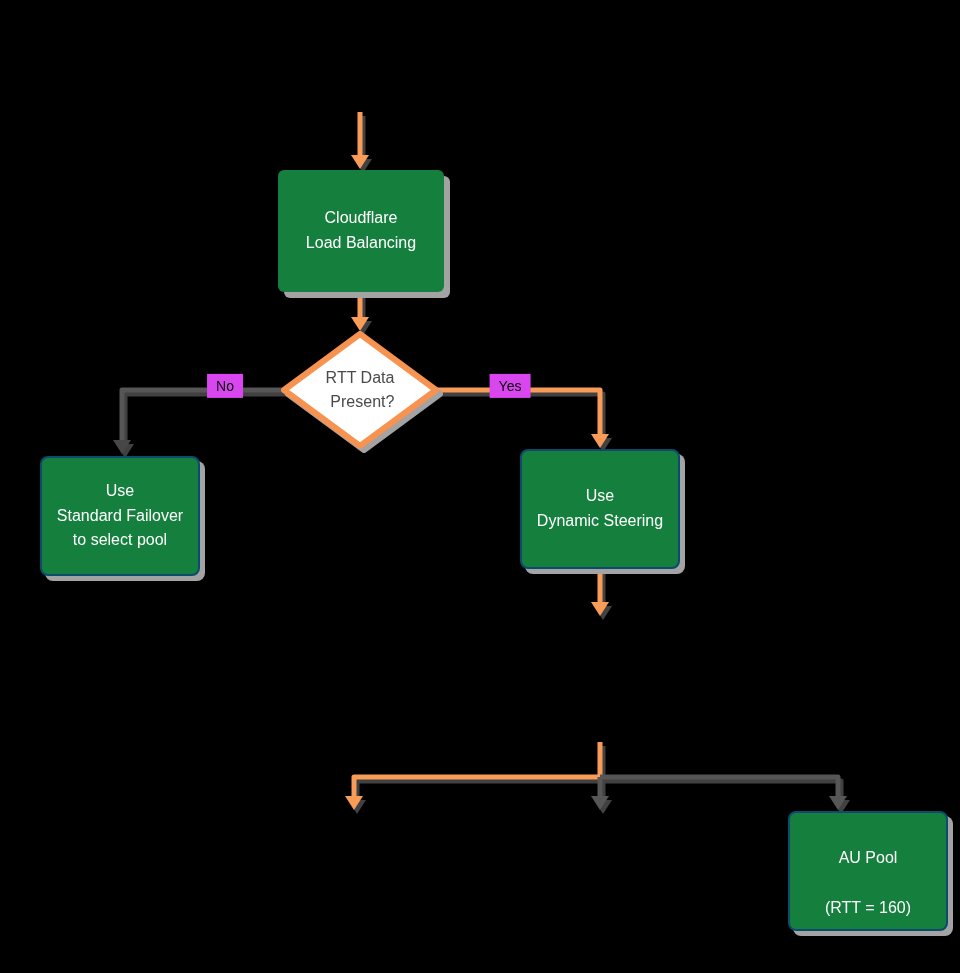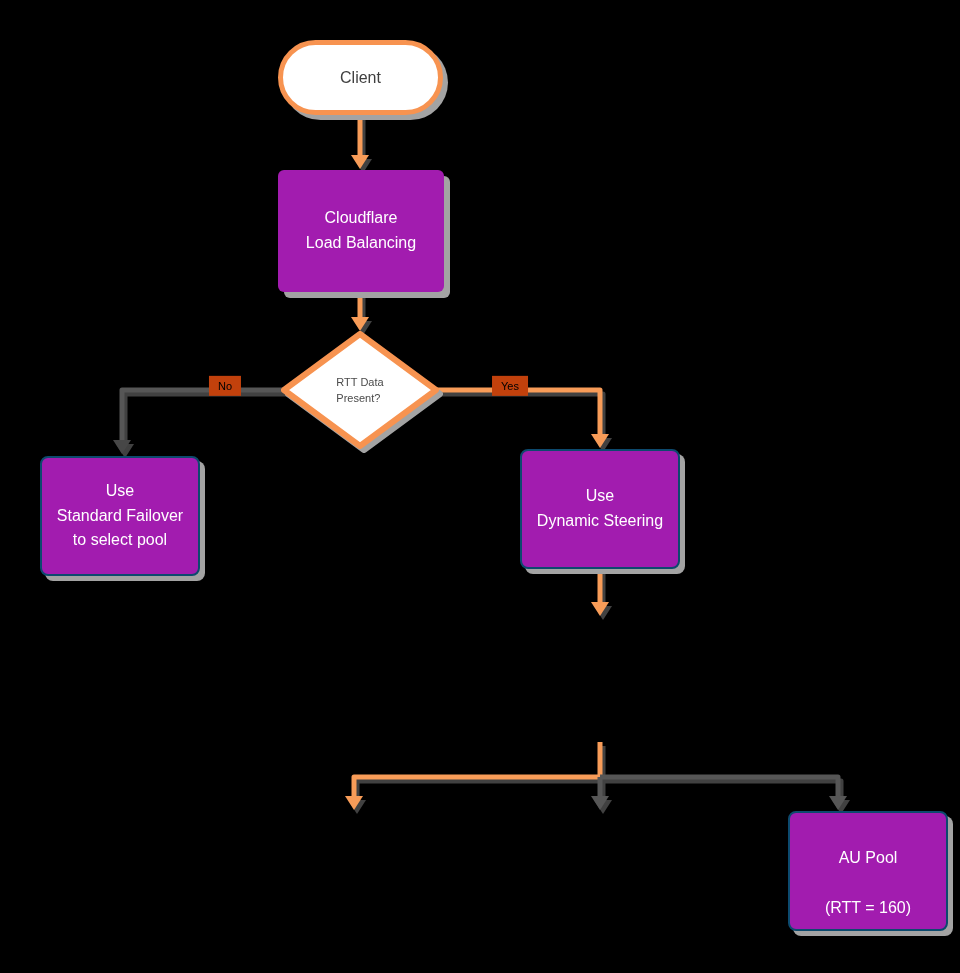--- a/index.html
+++ b/index.html
@@ -27,21 +27,21 @@
   
   .node {
     position: absolute;
     display: flex;
     align-items: center;
     justify-content: center;
     text-align: center;
     box-sizing: border-box;
   }
   .orange-box {
-    background: #a21caf;
+    background: #15803d;
     color: #FFFFFF;
     border-radius: 8px;
     box-shadow: 5px 5px 0 #A3A3A3;
     font-size: 16px;
     line-height: 1.55;
   }
   .light-border {
     border: 2px solid #0c4a6e;
   }
   .stadium {
@@ -63,32 +63,32 @@
   .diamond svg {
     display: block;
     filter: drop-shadow(4px 4px 0 #A3A3A3);
   }
   .diamond .node-label {
     position: absolute;
     inset: 0;
     display: flex;
     align-items: center;
     justify-content: center;
-    text-align: left;
+    text-align: right;
     color: #4A4A4A;
-    font-size: 11px;
+    font-size: 16px;
     line-height: 1.5;
   }
   
   .edge-badge {
     position: absolute;
     transform: translate(-50%, -50%);
-    background: #c2410c;
+    background: #d946ef;
     color: #000000;
-    font-size: 11px;
+    font-size: 14px;
     padding: 3px 9px;
     line-height: 1.3;
   }
   .b { font-weight: bold; }
 </style>
 </head>
 <body>
 
 <div class="stage">
 
@@ -112,23 +112,20 @@
     <path d="M600,742 L600,777 L354,777 L354,797" stroke="#F89C58" stroke-width="5" fill="none" stroke-linejoin="round"></path>
     <polygon points="345,796 363,796 354,810" fill="#F89C58"></polygon>
 
     <path d="M600,777 L600,797" stroke="#565656" stroke-width="5" fill="none"></path>
     <polygon points="591,796 609,796 600,810" fill="#565656"></polygon>
 
     <path d="M600,777 L838,777 L838,797" stroke="#565656" stroke-width="5" fill="none" stroke-linejoin="round"></path>
     <polygon points="829,796 847,796 838,810" fill="#565656"></polygon>
   </svg>
 
-  <div class="node stadium" style="left:278px; top:40px; width:165px; height:75px;">
-    <div class="node-label">Client</div>
-  </div>
 
   <div class="node orange-box" style="left:278px; top:170px; width:166px; height:122px; border-radius:6px; box-shadow:6px 6px 0 #A3A3A3;">
     <div class="node-label">Cloudflare
 Load Balancing</div>
   </div>
 
   <div class="diamond" style="left:280px; top:330px; width:160px; height:120px;">
     <svg width="160" height="120" viewBox="0 0 160 120">
       <polygon points="80,4 156,60 80,116 4,60" fill="#FFFFFF" stroke="#F79350" stroke-width="6" stroke-linejoin="round"></polygon>
     </svg>

